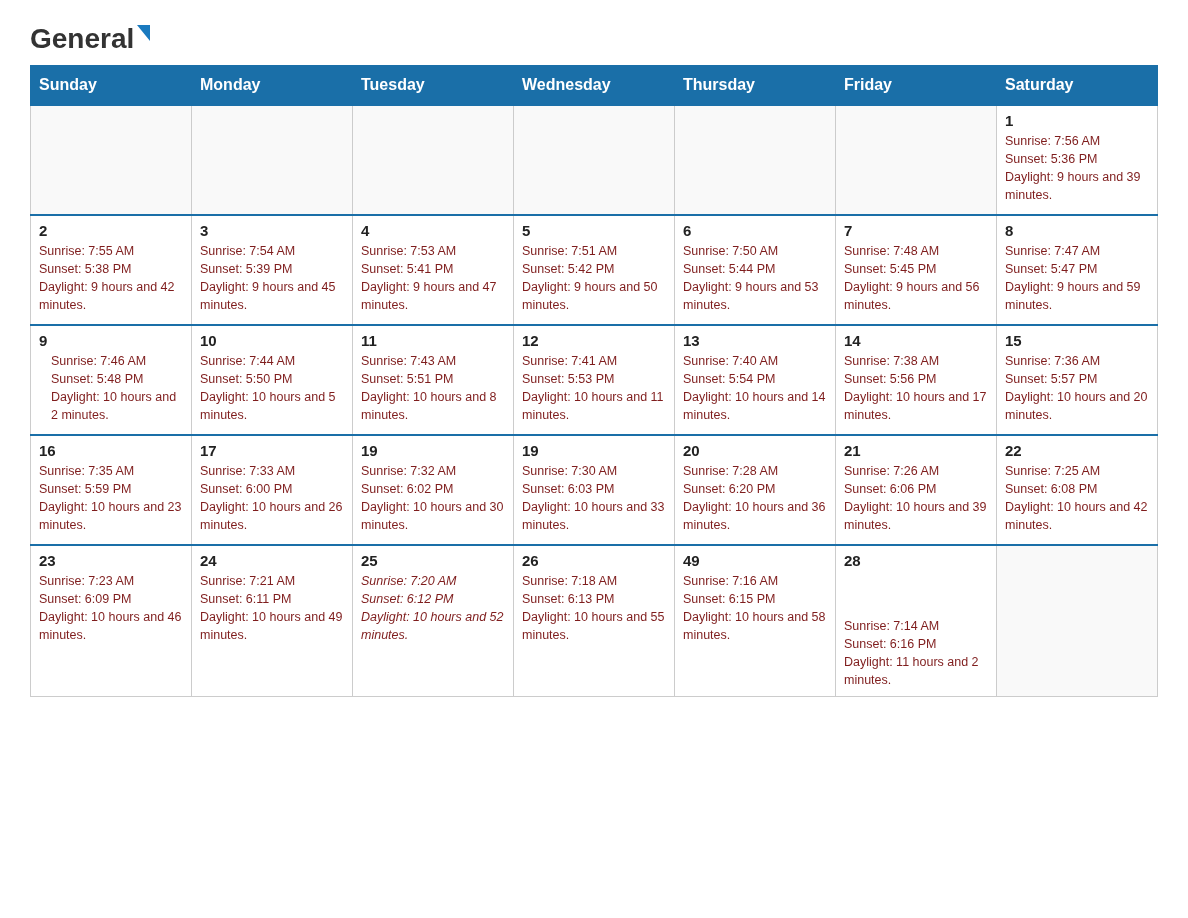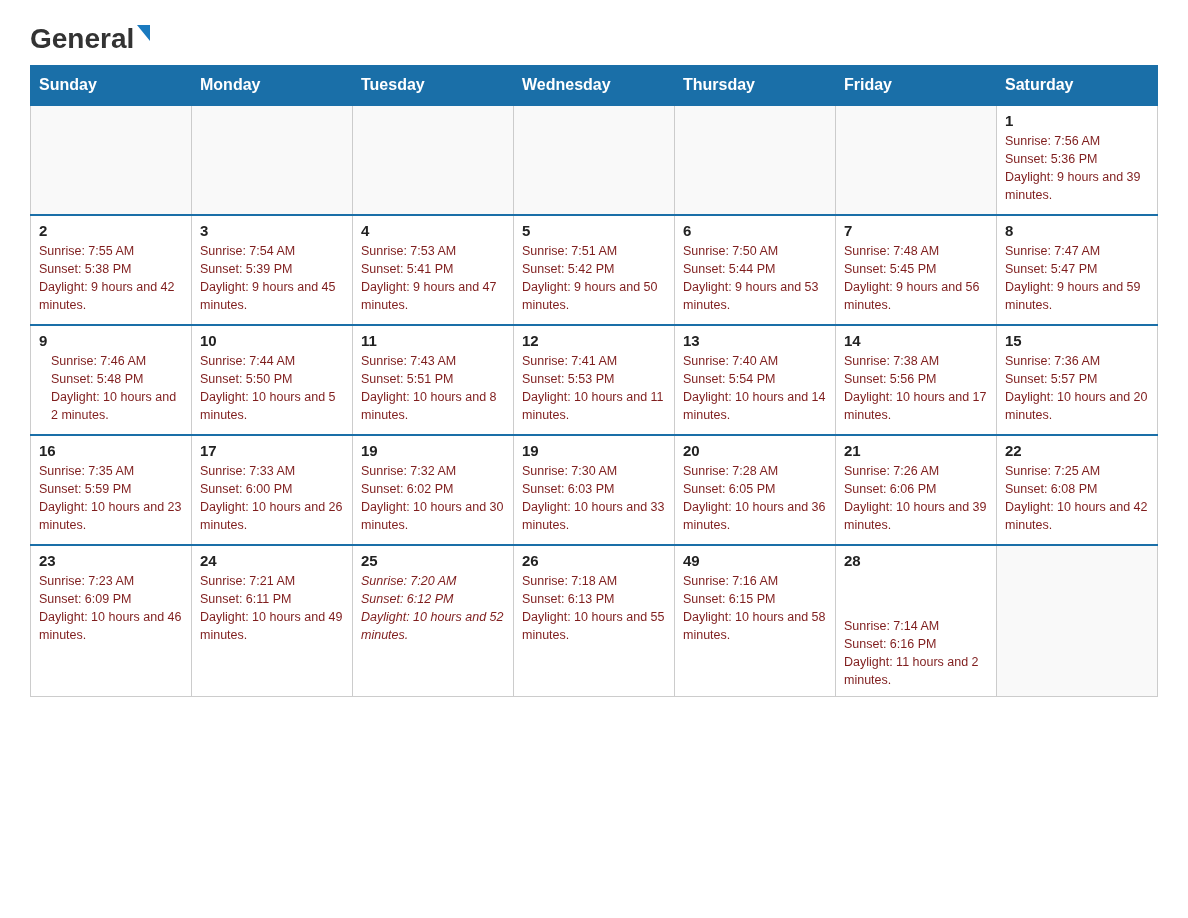--- a/index.html
+++ b/index.html
@@ -243,21 +243,21 @@
         </td>
         <td>
           <span class="day-number">19</span>
           <div class="day-info" style="white-space: pre-line;">Sunrise: 7:30 AM
 Sunset: 6:03 PM
 Daylight: 10 hours and 33 minutes.</div>
         </td>
         <td>
           <span class="day-number">20</span>
           <div class="day-info" style="white-space: pre-line;">Sunrise: 7:28 AM
-Sunset: 6:05 PM
+Sunset: 6:20 PM
 Daylight: 10 hours and 36 minutes.</div>
         </td>
         <td>
           <span class="day-number">21</span>
           <div class="day-info" style="white-space: pre-line;">Sunrise: 7:26 AM
 Sunset: 6:06 PM
 Daylight: 10 hours and 39 minutes.</div>
         </td>
         <td>
           <span class="day-number">22</span>

